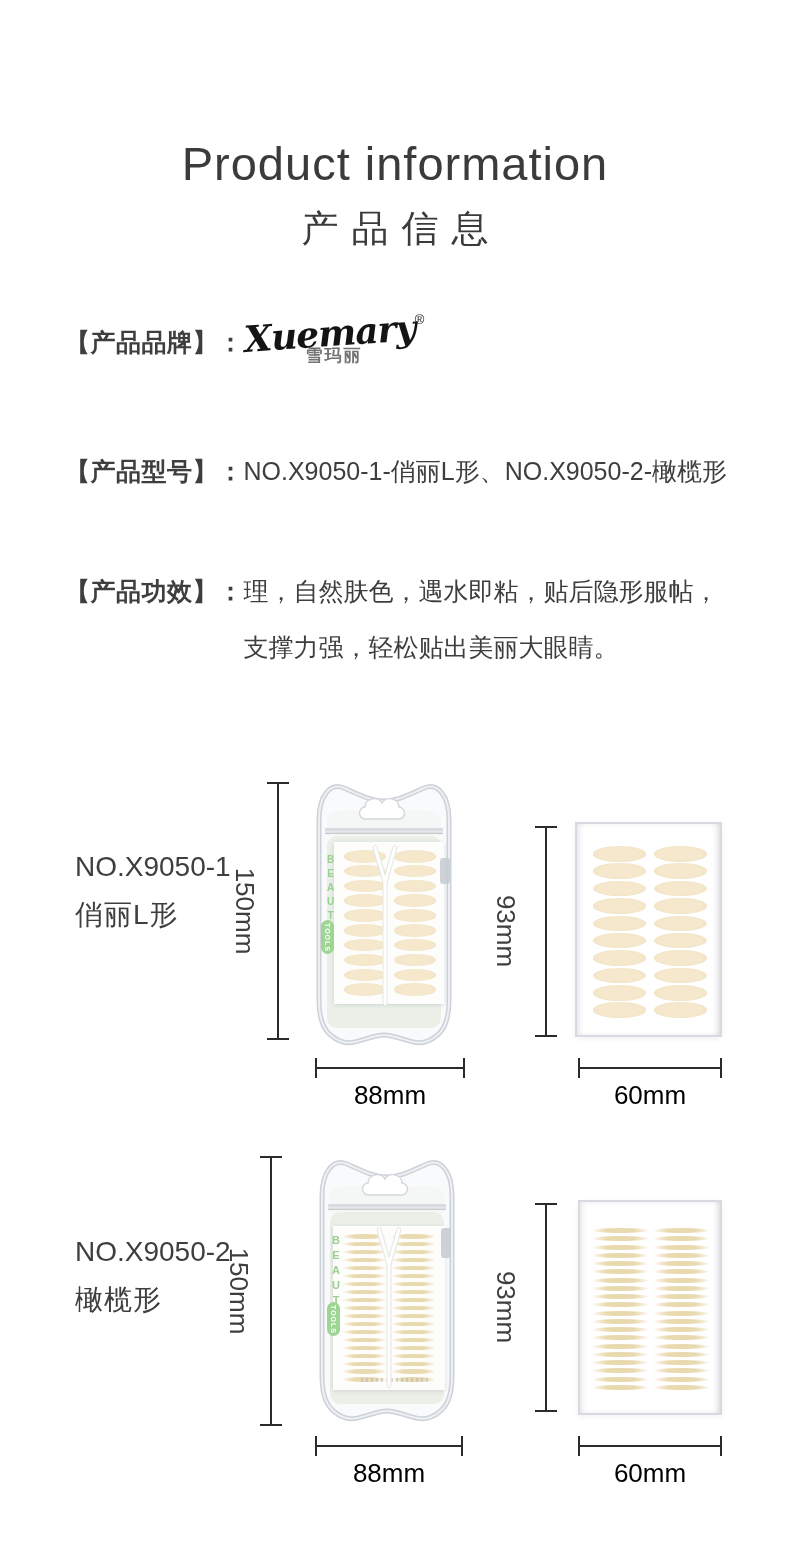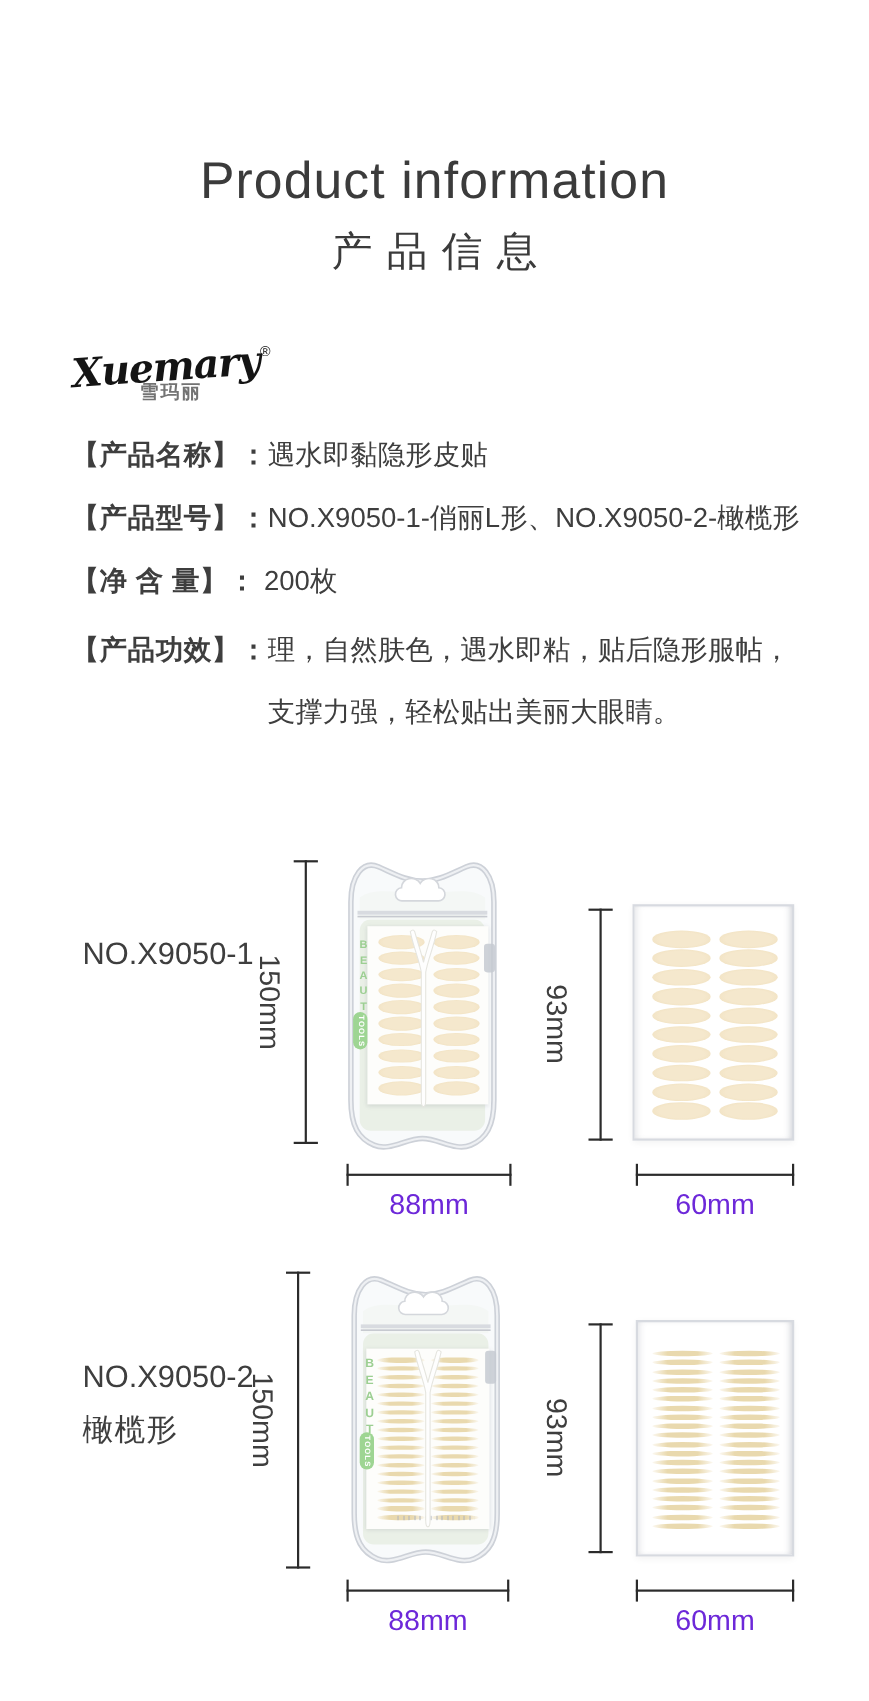--- a/index.html
+++ b/index.html
@@ -39,21 +39,21 @@
   .p2-label{top:1228px;}
   
   .vline{position:absolute;width:2px;background:#2b2b2b;}
   .vline::before,.vline::after{content:"";position:absolute;left:-10px;width:22px;height:2px;background:#2b2b2b;}
   .vline::before{top:0;} .vline::after{bottom:0;}
   .hline{position:absolute;height:2px;background:#2b2b2b;}
   .hline::before,.hline::after{content:"";position:absolute;top:-9px;width:2px;height:20px;background:#2b2b2b;}
   .hline::before{left:0;} .hline::after{right:0;}
   .vdim-label{position:absolute;width:90px;height:26px;text-align:center;
     font-size:26px;color:#3e3e3e;transform:rotate(90deg);white-space:nowrap;}
-  .hdim-label{position:absolute;text-align:center;font-size:26px;color:#6d28d9;}
+  .hdim-label{position:absolute;text-align:center;font-size:26px;color:#000000;}
   
   .package{position:absolute;width:148px;height:290px;}
   .package svg.blister{position:absolute;left:0;top:0;width:100%;height:100%;}
   .pkg-sheet{position:absolute;background:#fdfdfb;box-shadow:0 1px 4px rgba(90,95,110,.18);}
   .beauty-text{position:absolute;writing-mode:vertical-lr;text-orientation:upright;
     font-size:10px;font-weight:700;letter-spacing:3px;color:#9ccf92;}
   .tools-badge{position:absolute;width:13px;height:34px;background:#9ed593;border-radius:7px;
     display:flex;align-items:center;justify-content:center;}
   .tools-badge span{transform:rotate(90deg);font-size:7px;font-weight:700;color:#ffffff;
     letter-spacing:1px;white-space:nowrap;}
@@ -99,51 +99,45 @@
     </g>
   </defs>
 </svg>
 
 <div class="page">
 
   <div class="title-en">Product information</div>
   <div class="title-zh">产品信息</div>
 
   <div class="info-row row-brand">
+    <span class="lbl">【产品品牌】：</span>
     <span class="val logo">
       <span class="script">Xuemary</span><span class="reg">®</span>
       <span class="zh">雪玛丽</span>
     </span>
   </div>
 
-  <div class="info-row row-name">
-    <span class="lbl">【产品名称】：</span>
-    <span class="val">遇水即黏隐形皮贴</span>
-  </div>
 
   <div class="info-row row-model">
     <span class="lbl">【产品型号】：</span>
     <span class="val">NO.X9050-1-俏丽L形、NO.X9050-2-橄榄形</span>
   </div>
 
-  <div class="info-row row-net">
-    <span class="lbl">【净 含 量】：</span>
-    <span class="val">200枚</span>
-  </div>
 
   <div class="info-row row-effect">
     <span class="lbl">【产品功效】：</span>
     <span class="val effect-lines">
       <div>理，自然肤色，遇水即粘，贴后隐形服帖，</div>
       <div>支撑力强，轻松贴出美丽大眼睛。</div>
     </span>
   </div>
 
   <div class="prod-label p1-label">
     <div>NO.X9050-1</div>
+    <div class="l2">俏丽L形</div>
   </div>
 
   <div class="vline" style="left:277px;top:782px;height:258px;"></div>
   <div class="vdim-label" style="left:202px;top:898px;">150mm</div>
 
   <div class="package" style="left:310px;top:774px;">
     <svg class="blister" viewBox="0 0 148 290">
         <use href="#blister"></use>
       </svg>
     <div class="pkg-sheet" style="left:24px;top:68px;width:110px;height:162px;">

